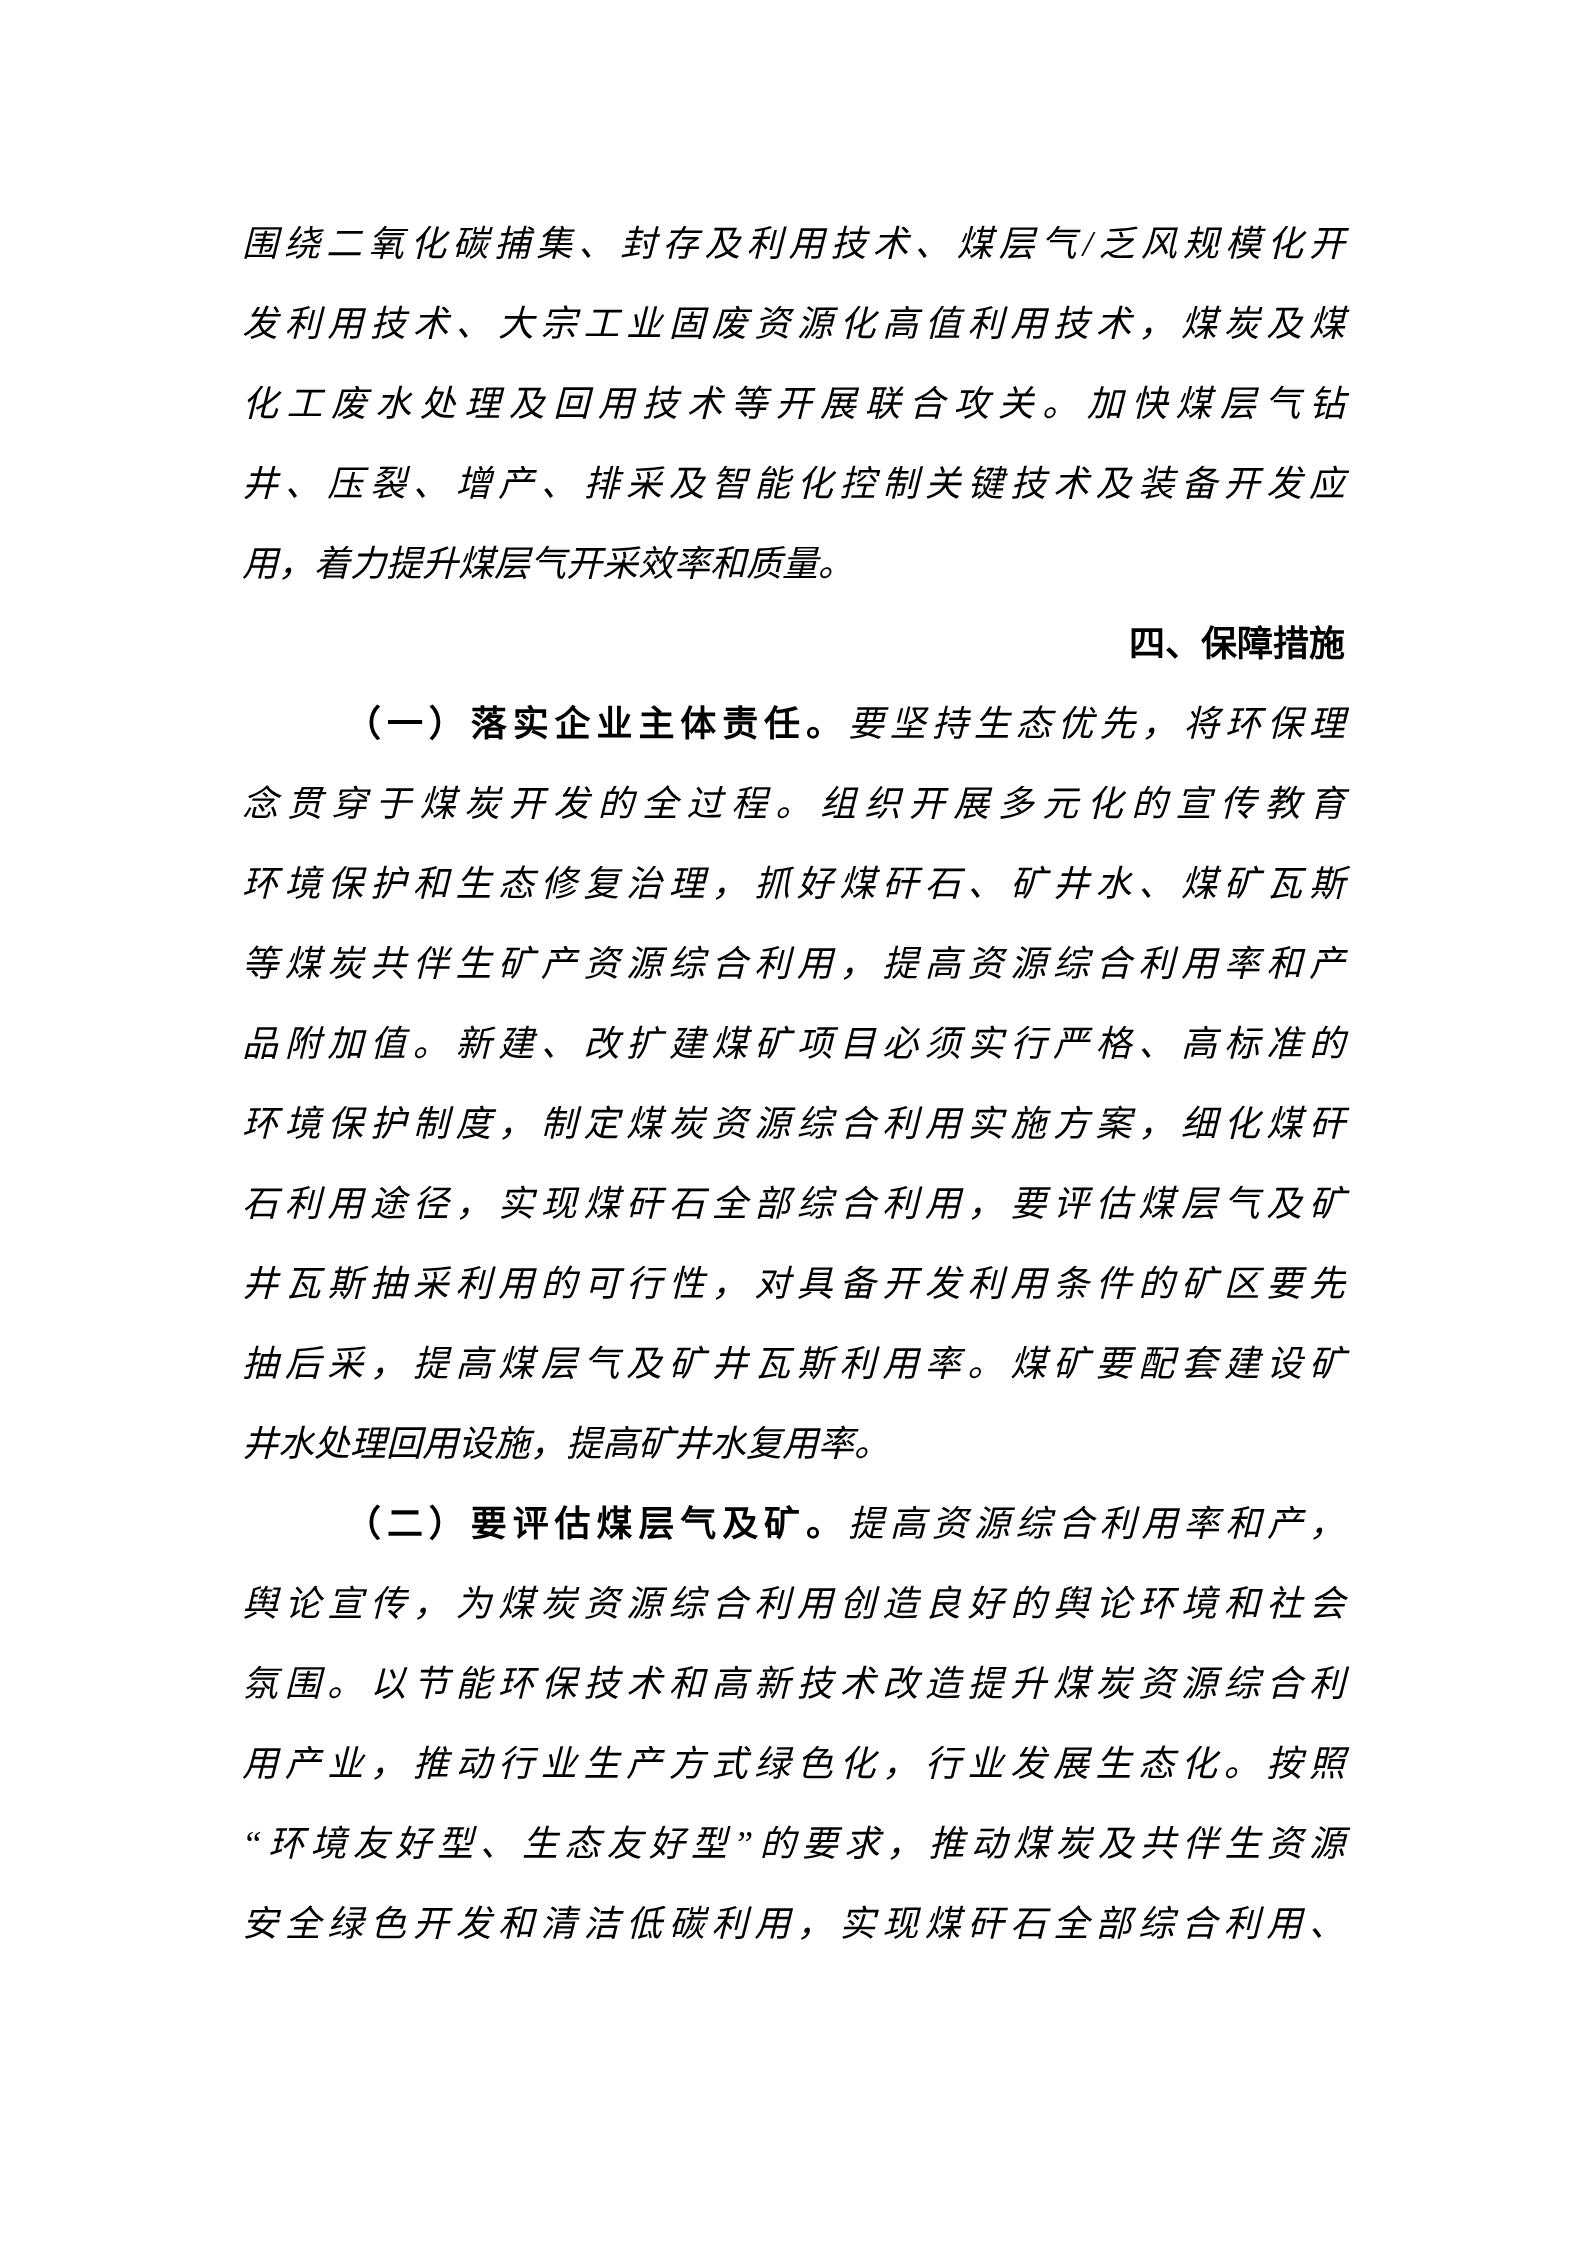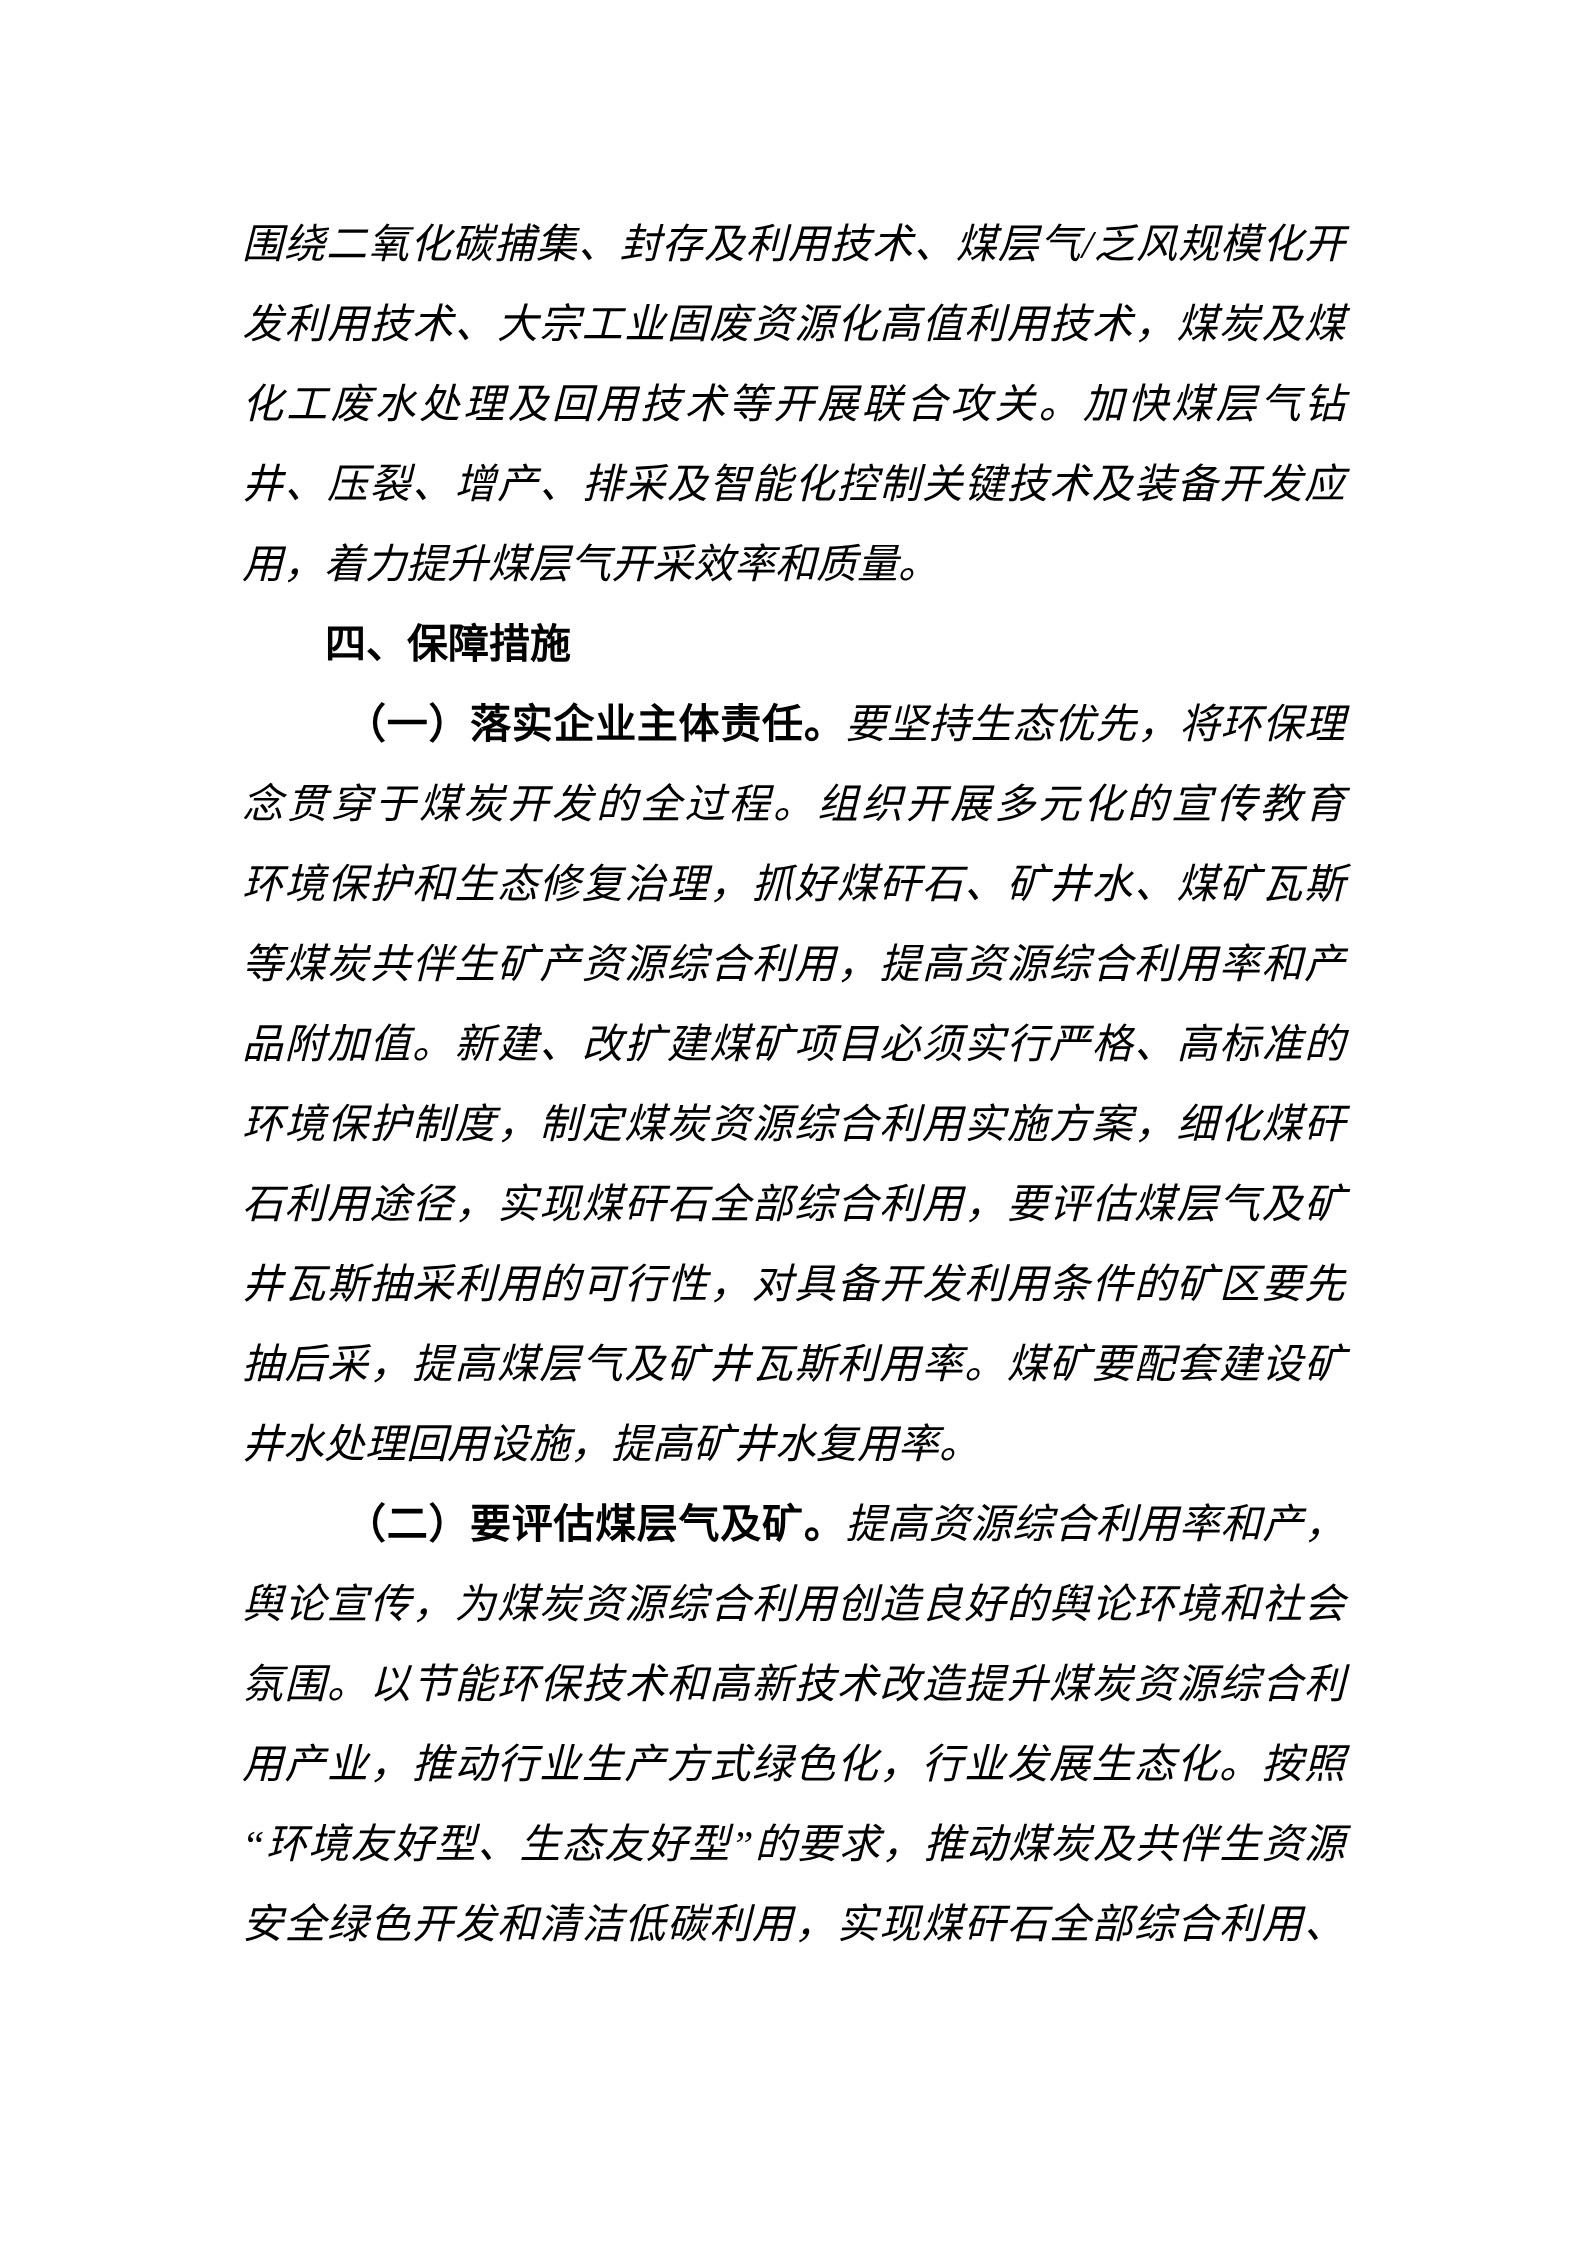--- a/index.html
+++ b/index.html
@@ -14,33 +14,33 @@
     background: #ffffff;
     overflow: hidden;
   }
   .text-body {
     position: absolute;
     left: 242px;
     top: 204px;
     width: 1103px;
     color: #000000;
     font-family: "Liberation Serif", "DejaVu Serif", serif;
-    font-size: 41px;
+    font-size: 36px;
   }
   .line {
     height: 80px;
     line-height: 80px;
     text-align: left;
     white-space: normal;
   }
   .line.justify {
     text-align: justify;
     text-align-last: justify;
   }
-  .line.indent-heading { padding-left: 83px; }
+  .line.indent-heading { padding-left: 83px; text-align: right; }
   .line.indent-para    { padding-left: 103px; }
   .seg-body {
     font-style: italic;     
     font-weight: 400;
   }
   .seg-bold {
     font-style: normal;
     font-weight: 700;
   }
   .seg-heading {

